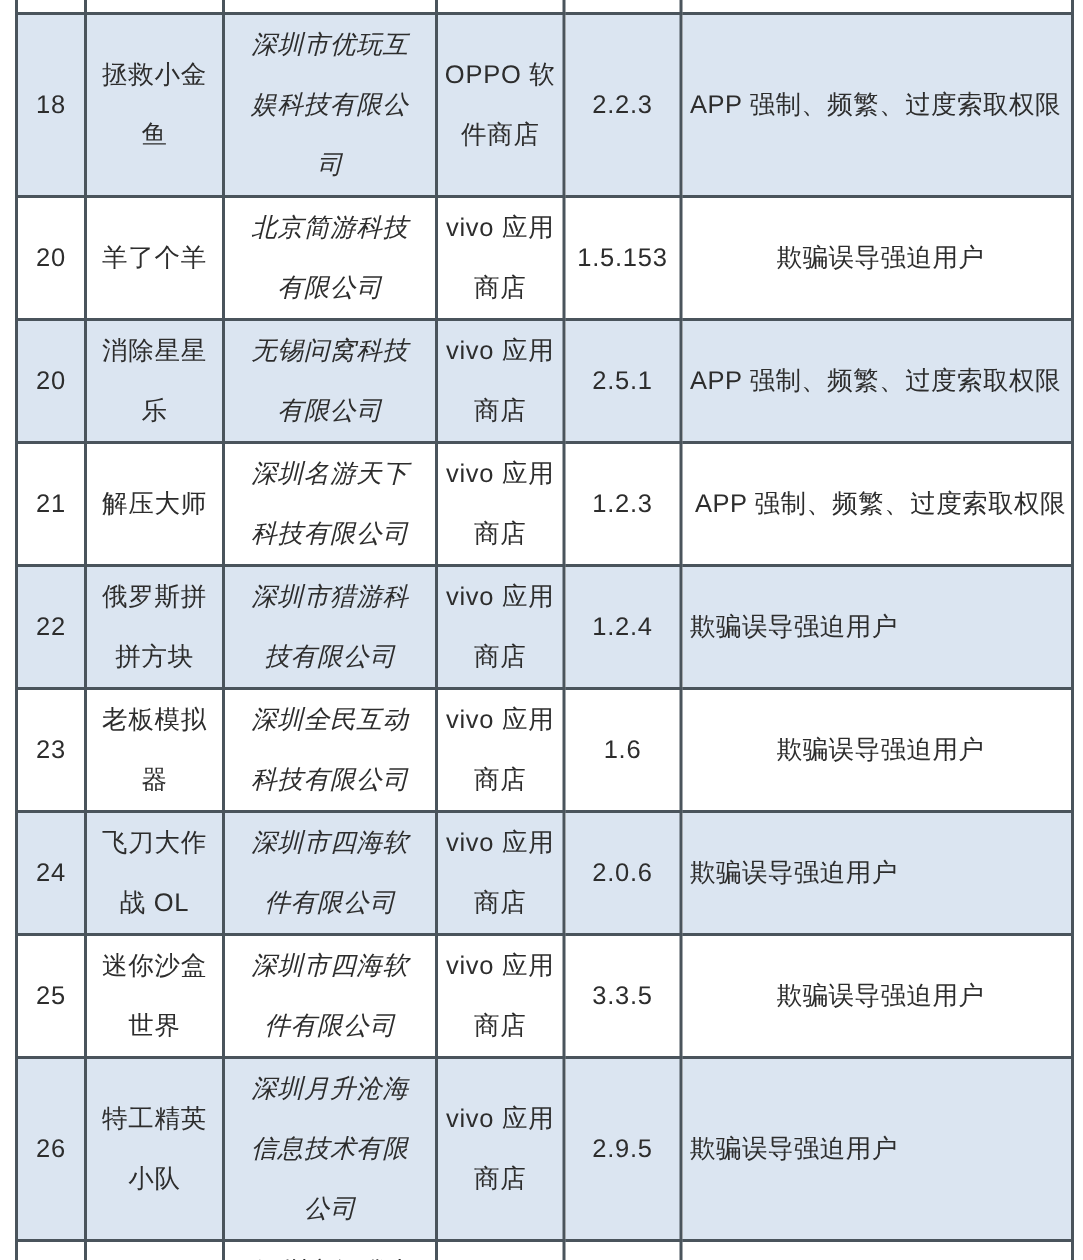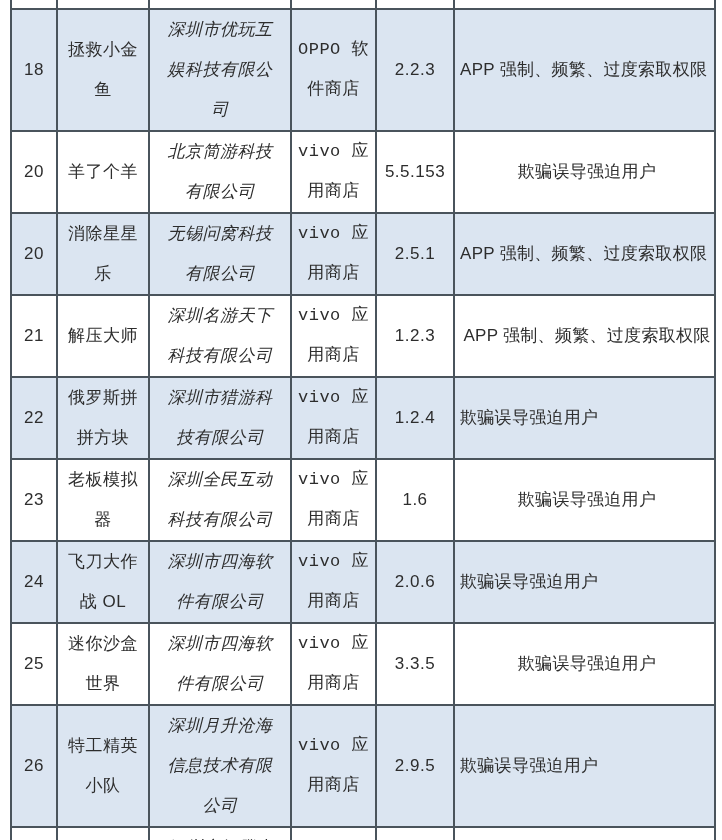--- a/index.html
+++ b/index.html
@@ -42,21 +42,21 @@
   tr.partial-top{ height:11px; }
   tr.partial-top td{ background:var(--plain); }
   col.c-no{ width:46px; }
   col.c-app{ width:92px; }
   col.c-company{ width:142px; }
   col.c-store{ width:85px; }
   col.c-version{ width:78px; }
   col.c-reason{ width:261px; }
   td.col-app{ padding:0 8px; }
   td.col-company{ padding:0 10px;font-style:italic; }
-  td.col-store{ padding:0 4px;font-family:Liberation Mono, monospace; }
+  td.col-store{ padding:0 4px; }
   td.col-reason{
     text-align:left;
     padding-left:5px;
     letter-spacing:0.3px;
     margin-left:24px;
   }
 </style>
 </head>
 <body>
 
@@ -86,21 +86,21 @@
           <td class="col-company">深圳市优玩互娱科技有限公司</td>
           <td class="col-store">OPPO 软件商店</td>
           <td class="col-version">2.2.3</td>
           <td class="col-reason">APP 强制、频繁、过度索取权限</td>
         </tr>
         <tr class="main plain">
           <td class="col-no">20</td>
           <td class="col-app">羊了个羊</td>
           <td class="col-company">北京简游科技有限公司</td>
           <td class="col-store">vivo 应用商店</td>
-          <td class="col-version">5.5.153</td>
+          <td class="col-version">1.5.153</td>
           <td class="col-reason">欺骗误导强迫用户</td>
         </tr>
         <tr class="main shaded">
           <td class="col-no">20</td>
           <td class="col-app">消除星星乐</td>
           <td class="col-company">无锡问窝科技有限公司</td>
           <td class="col-store">vivo 应用商店</td>
           <td class="col-version">2.5.1</td>
           <td class="col-reason">APP 强制、频繁、过度索取权限</td>
         </tr>

